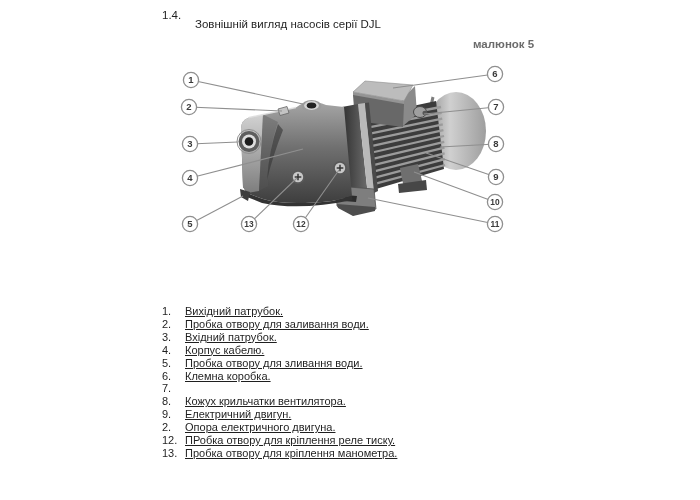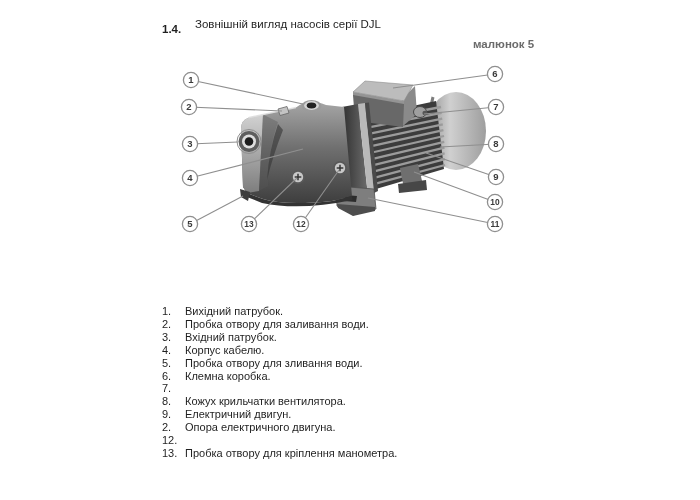--- a/index.html
+++ b/index.html
@@ -1,28 +1,28 @@
 <!DOCTYPE html>
 <html><head>
 <meta charset="utf-8">
 <style>
   html,body{margin:0;padding:0;}
   body{
     width:700px;height:500px;background:#ffffff;
     font-family:"Liberation Sans",sans-serif;
     position:relative;overflow:hidden;color:#1f1f1f;
   }
-  .h-num{position:absolute;left:162px;top:23px;font-size:11.5px;font-weight:bold;}
+  .h-num{position:absolute;left:162px;top:9px;font-size:11.5px;font-weight:normal;}
   .h-title{position:absolute;left:195px;top:18px;font-size:11.5px;font-weight:normal;}
   .fig-label{position:absolute;left:473px;top:38px;font-size:11.5px;font-weight:bold;color:#6b6b6b;}
   .diagram{position:absolute;left:160px;top:60px;}
   .parts{position:absolute;left:162px;top:305px;font-size:11px;line-height:12.9px;}
   .part-row{display:flex;}
   .part-num{width:23px;flex:none;}
-  .part-label{white-space:nowrap;}
+  .part-label{white-space:nowrap;text-decoration:underline;}
   svg text.co{font-family:"Liberation Sans",sans-serif;font-weight:bold;fill:#3a3a3a;}
 </style>
 </head>
 <body>
 
 <div>
 
   <span class="h-num">1.4.</span>
   <span class="h-title">Зовнішній вигляд насосів серії DJL</span>
   <span class="fig-label">малюнок 5</span>
@@ -249,20 +249,21 @@
     <div class="part-row">
       <span class="part-num">9.</span>
       <span class="part-label">Електричний двигун.</span>
     </div>
     <div class="part-row">
       <span class="part-num">2.</span>
       <span class="part-label">Опора електричного двигуна.</span>
     </div>
     <div class="part-row">
       <span class="part-num">12.</span>
+      <span class="part-label">ПРобка отвору для кріплення реле тиску.</span>
     </div>
     <div class="part-row">
       <span class="part-num">13.</span>
       <span class="part-label">Пробка отвору для кріплення манометра.</span>
     </div>
   </div>
 
 </div>
 
 </body></html>

